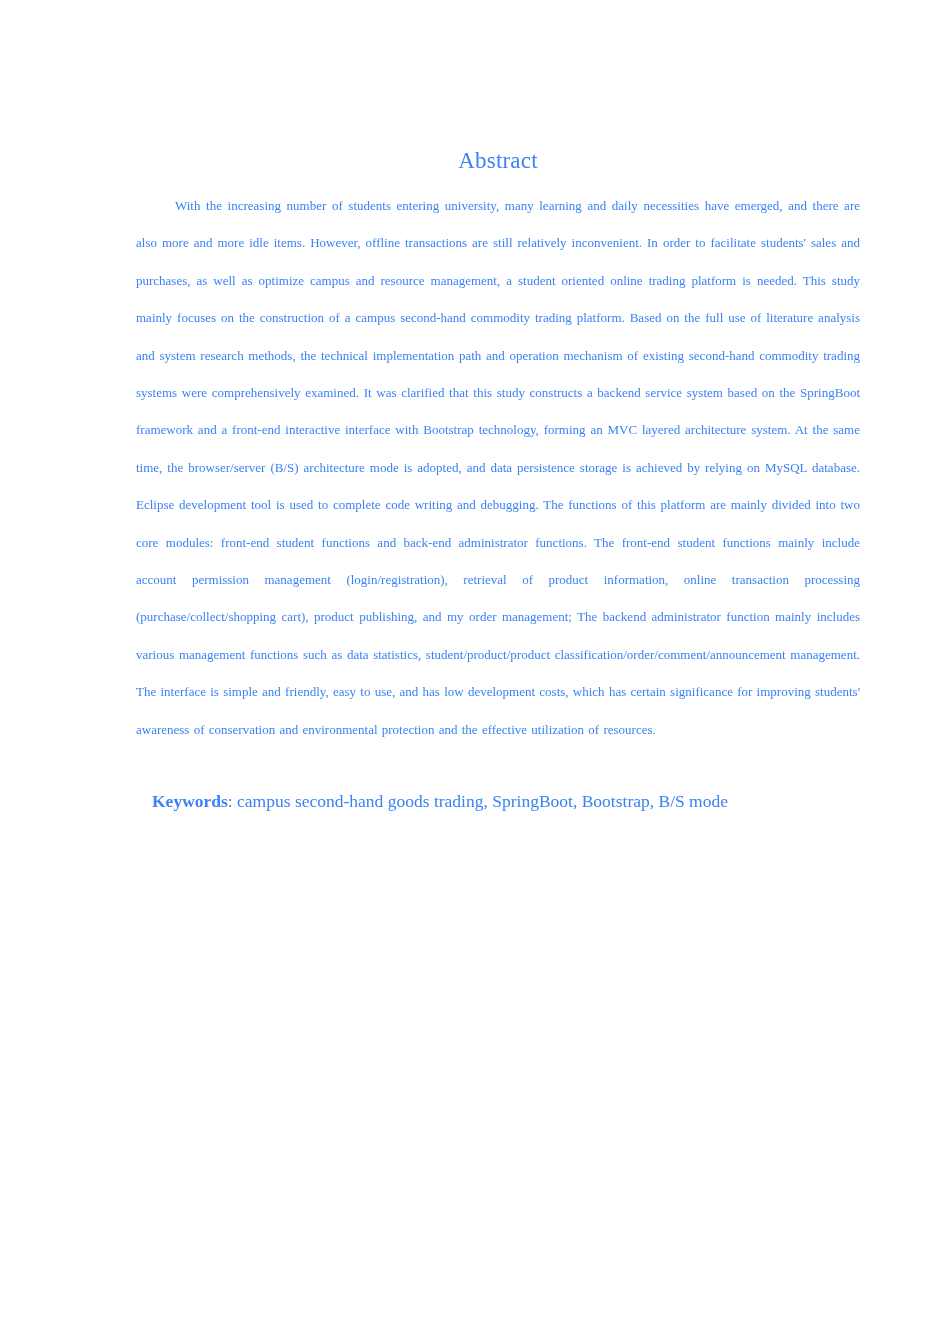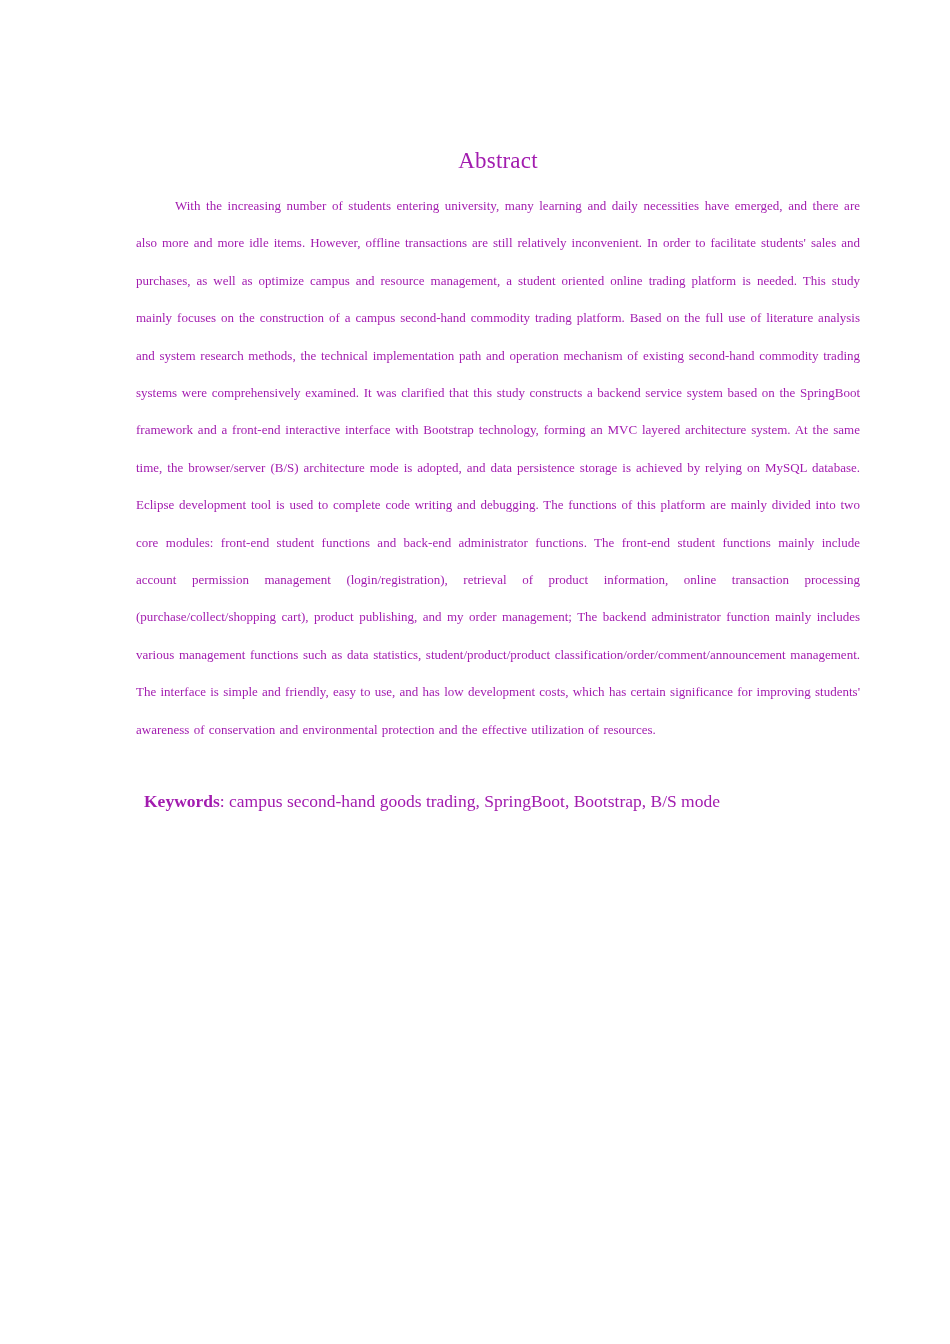--- a/index.html
+++ b/index.html
@@ -6,21 +6,21 @@
     margin: 0;
     padding: 0;
     background: #ffffff;
   }
   .page {
     position: relative;
     width: 950px;
     height: 1152px;
     margin: 0 auto;
     background: #ffffff;
-    color: #a21caf;
+    color: #3b82f6;
     font-family: "Liberation Serif", serif;
     overflow: hidden;
     box-sizing: border-box;
   }
   .content {
     position: absolute;
     top: 0;
     left: 136px;
     right: 90px;
   }
@@ -36,21 +36,21 @@
   .abstract-body {
     margin: 11px 0 0 0;
     font-size: 13px;
     line-height: 37.4px;
     text-align: justify;
     text-justify: inter-word;
     text-indent: 39px;
     word-spacing: 1px;
   }
   .keywords-line {
-    margin: 35px 0 0 8px;
+    margin: 35px 0 0 16px;
     font-size: 17.5px;
     line-height: 37.4px;
     text-align: left;
   }
   .keywords-label {
     font-weight: 700;
   }
   .page-number {
     position: absolute;
     top: 1212px;

